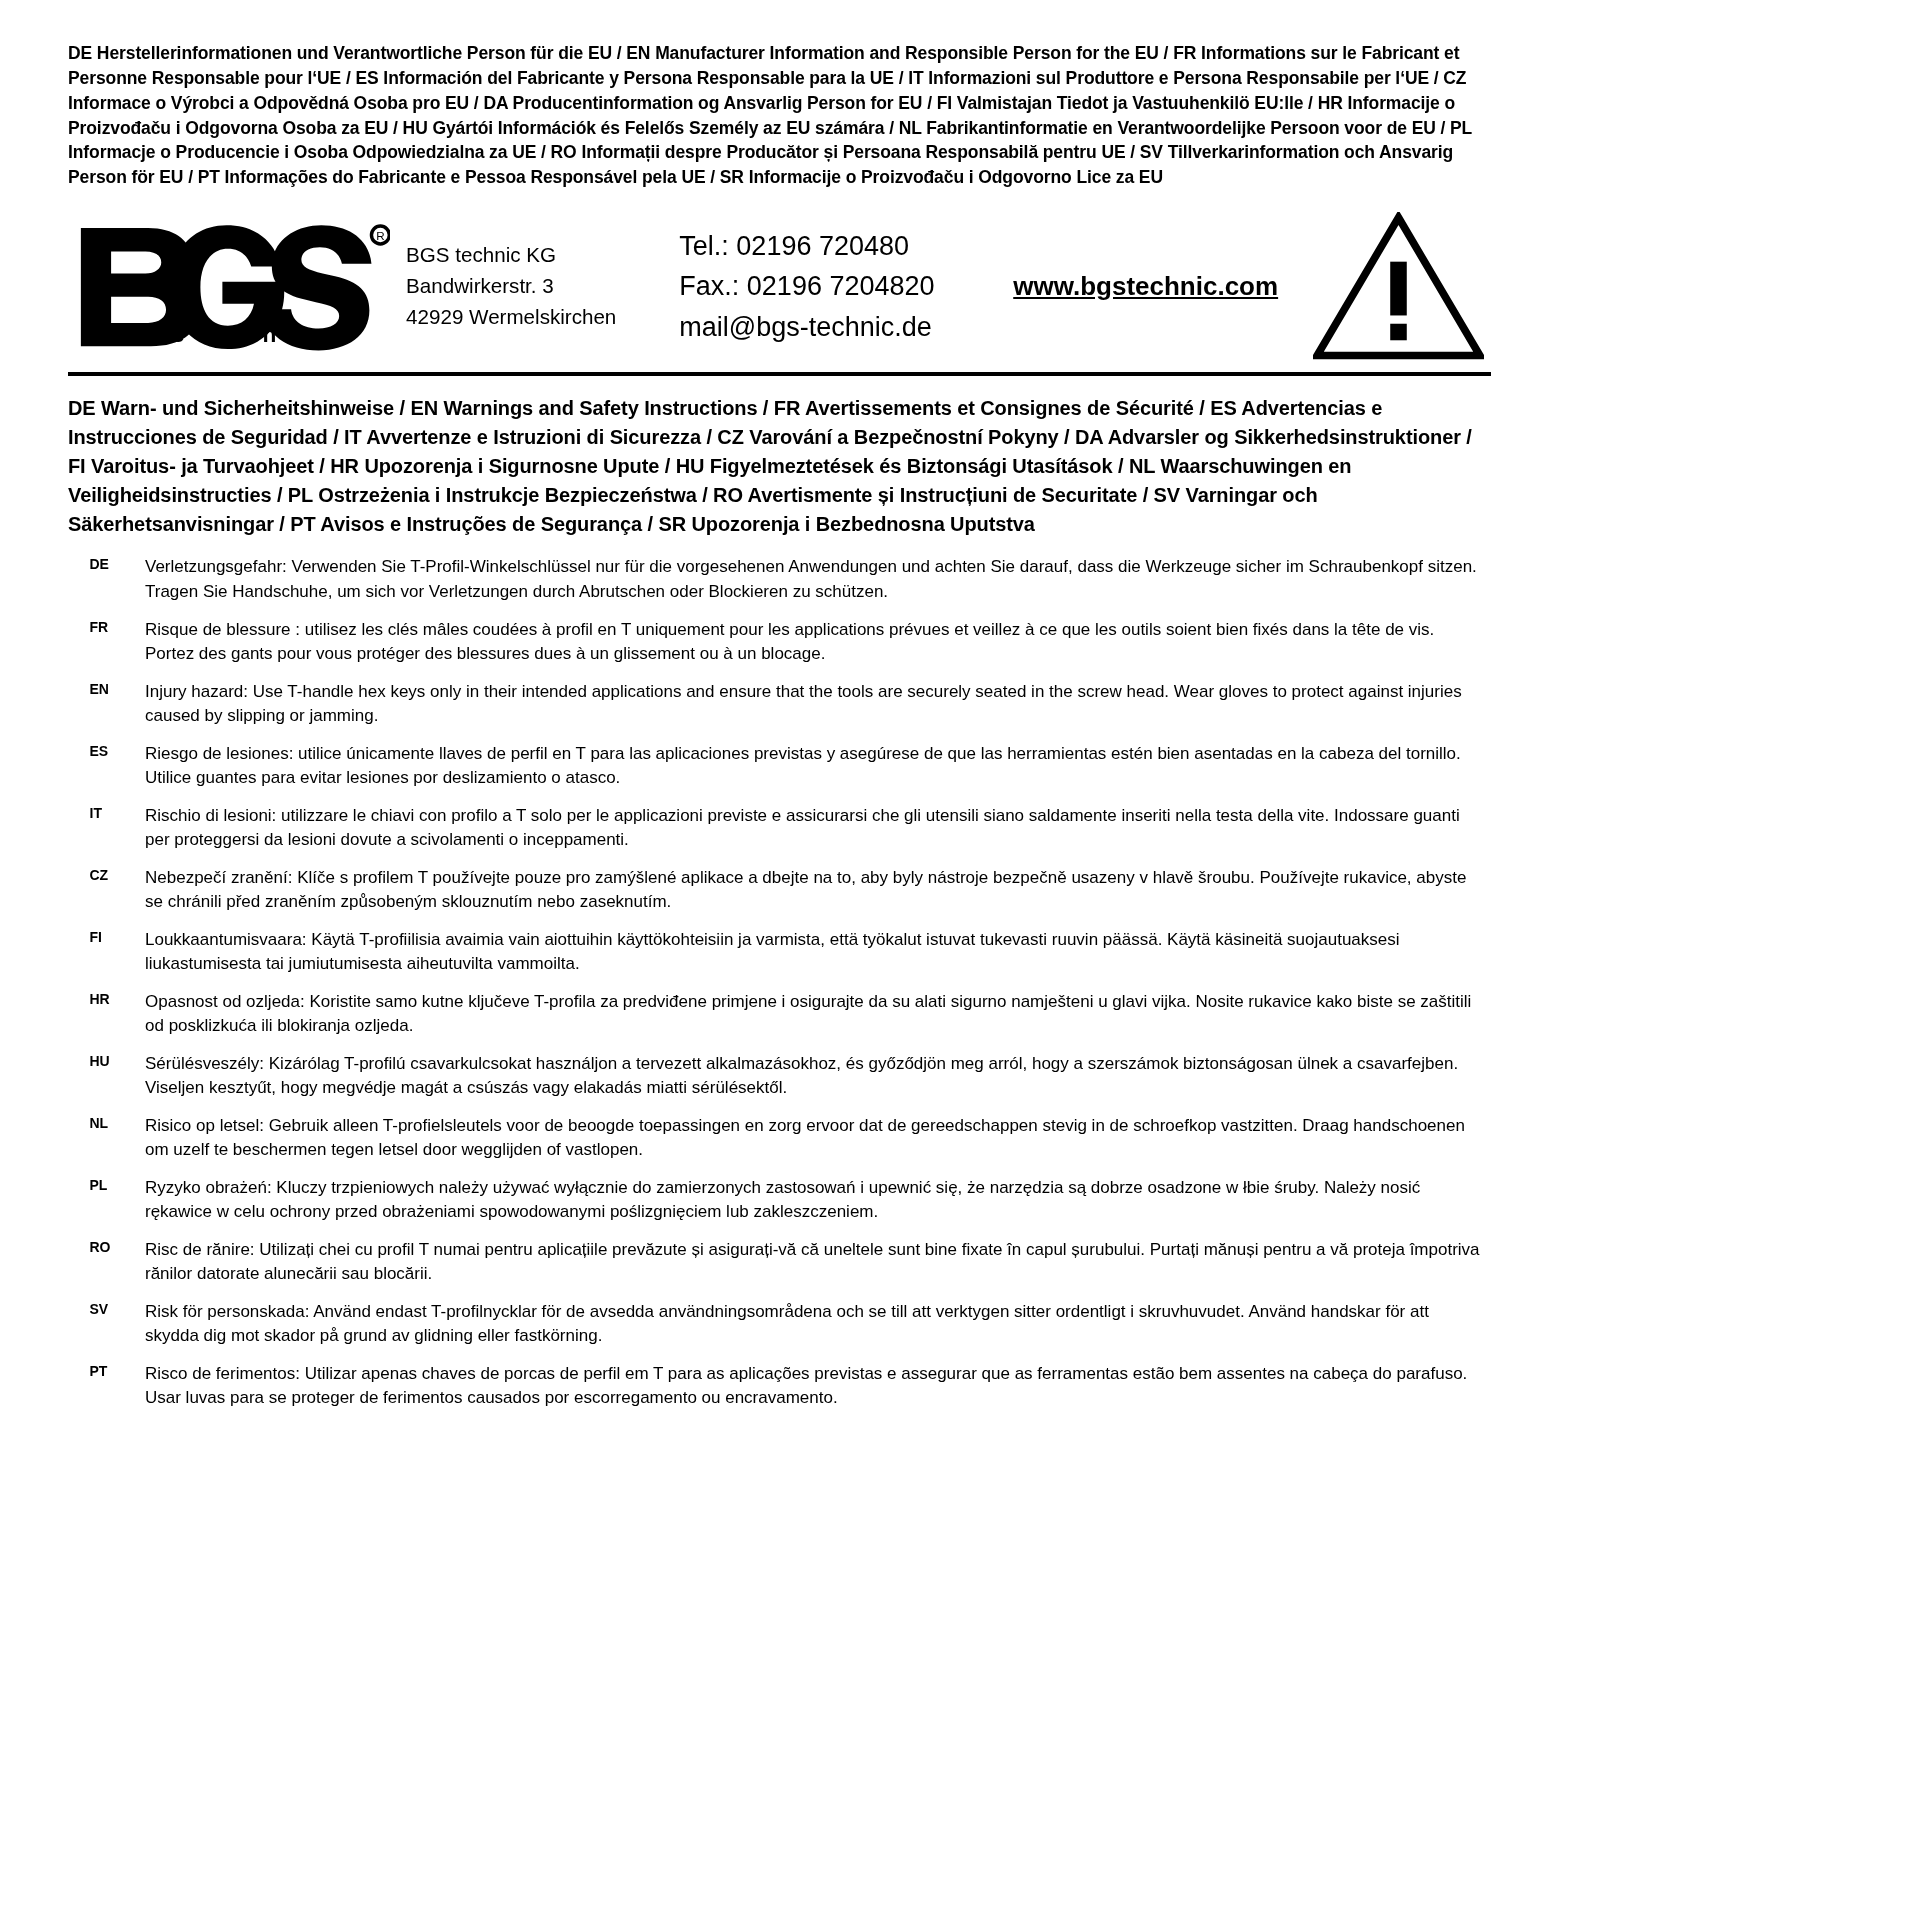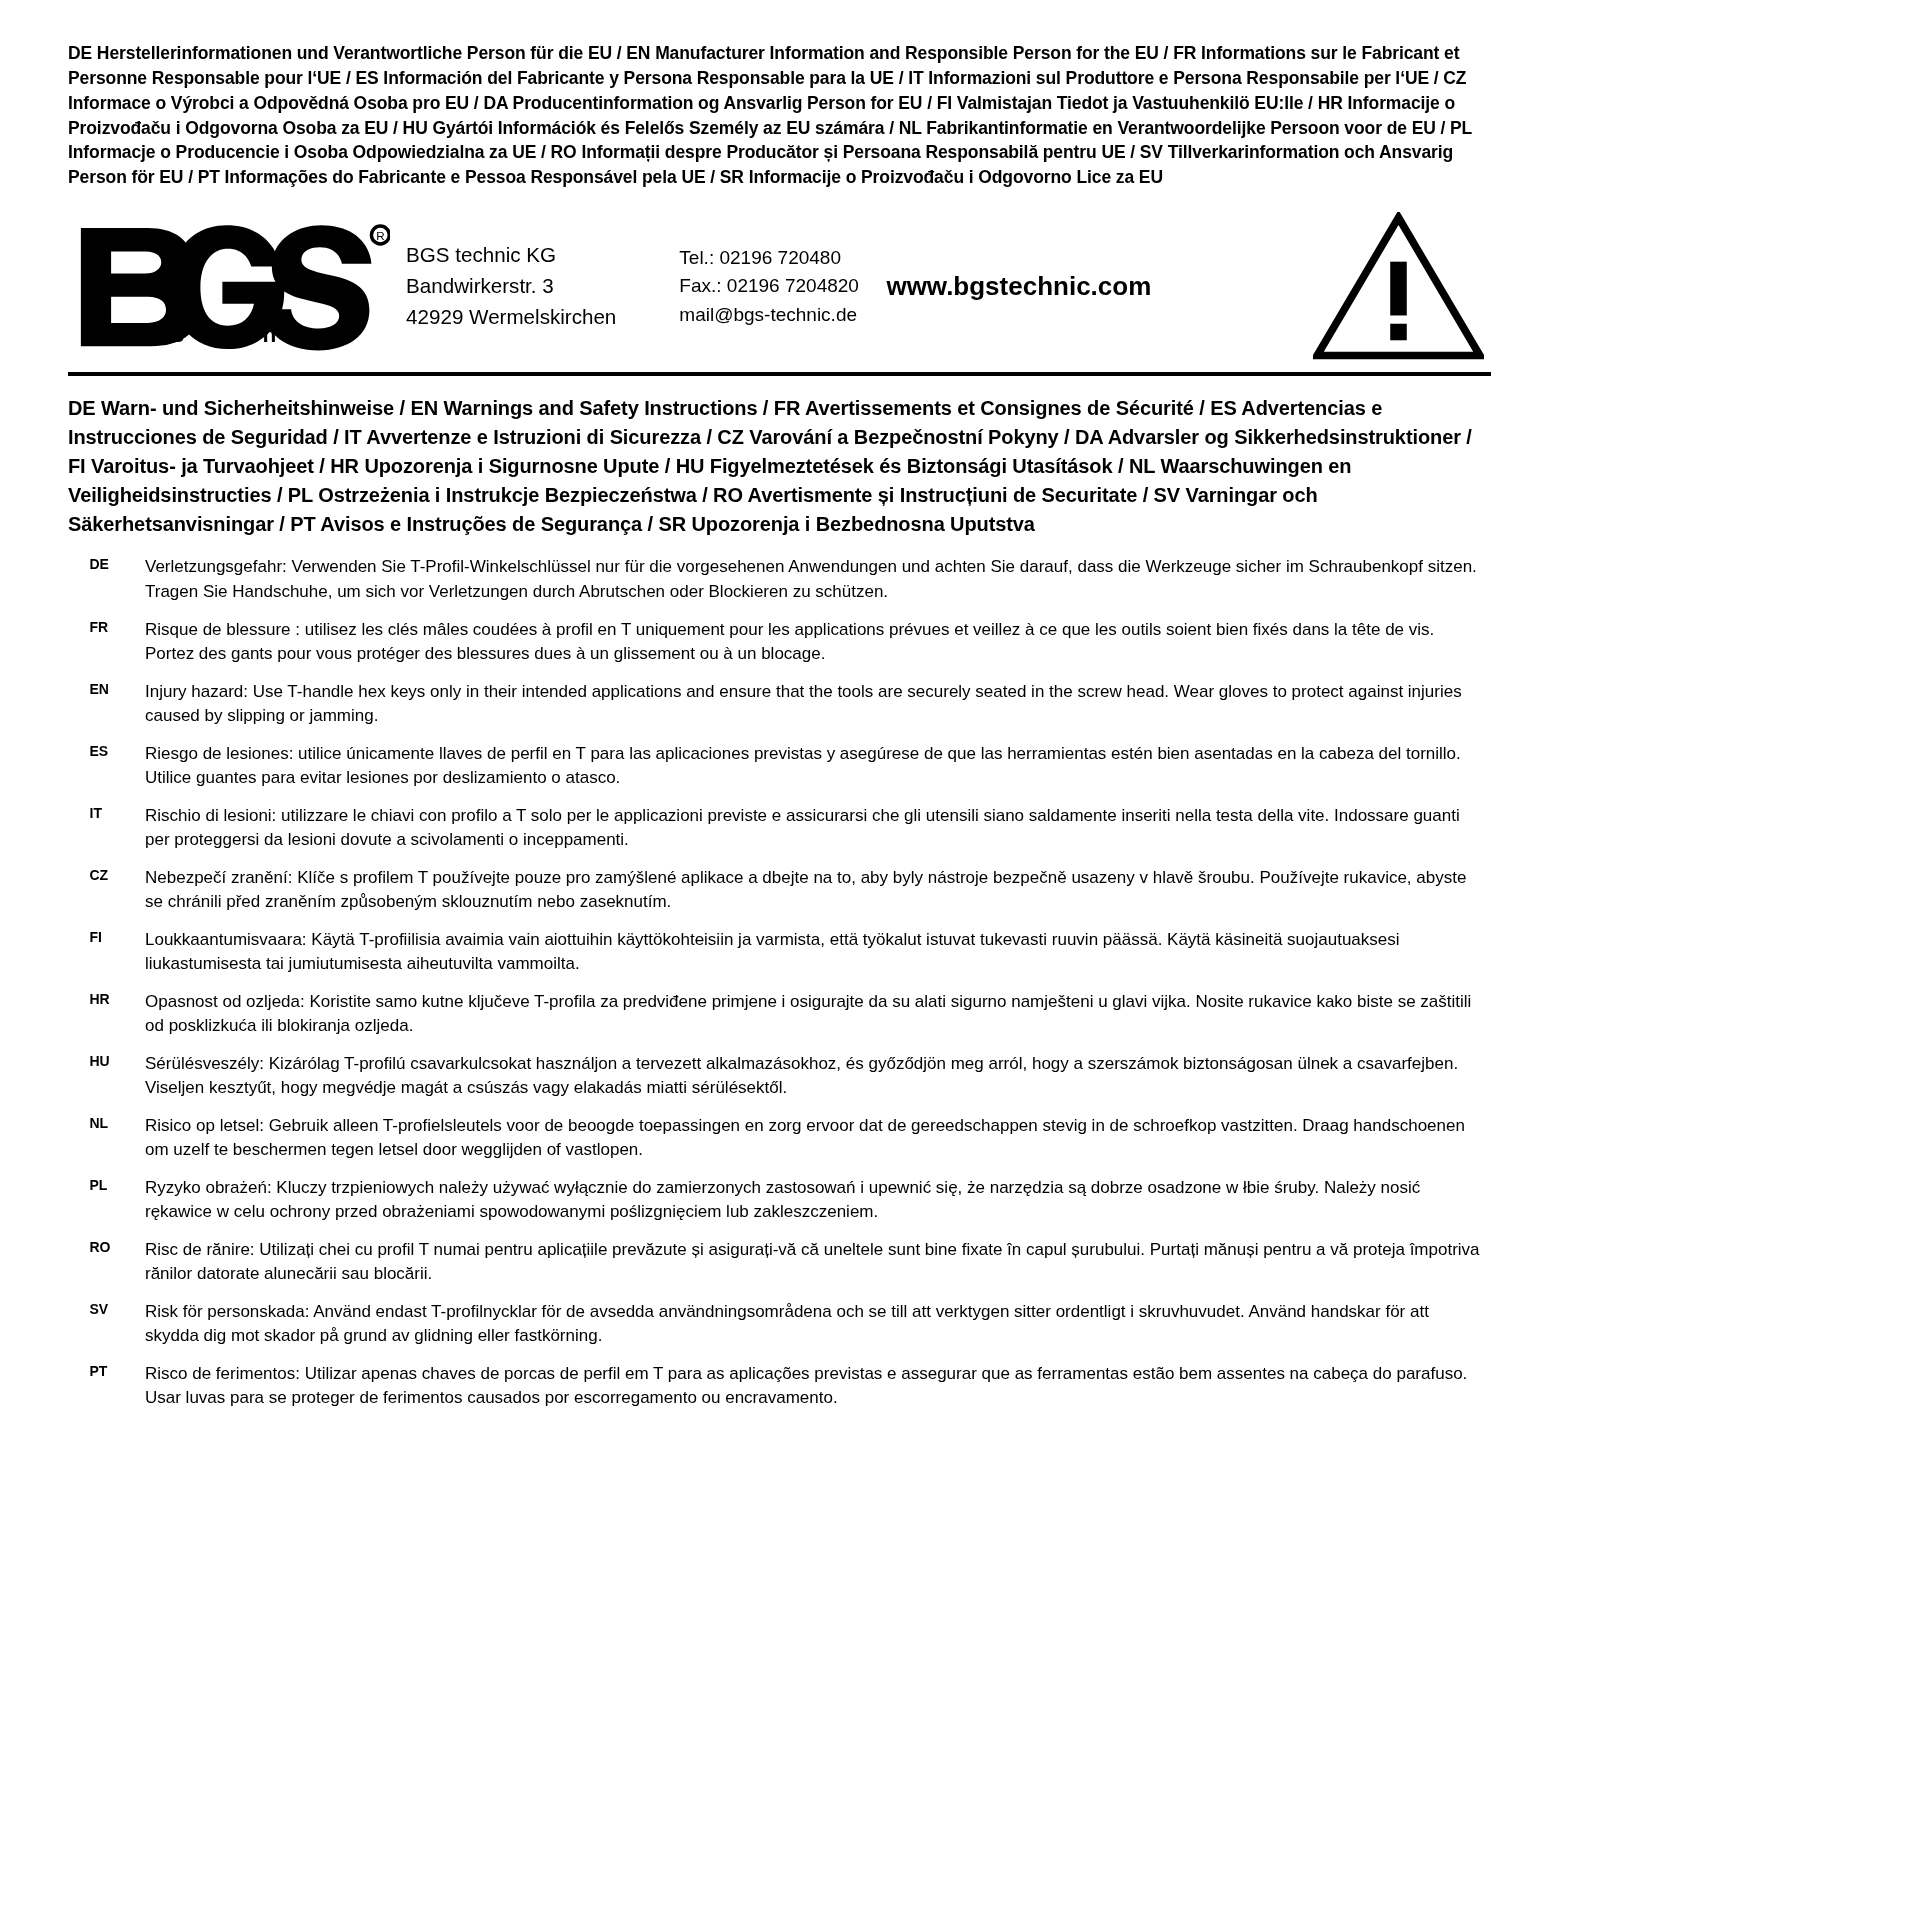--- a/index.html
+++ b/index.html
@@ -49,31 +49,32 @@
 
   .addr-block {
     flex: 0 0 auto;
     font-size: 20.6px;
     line-height: 1.5;
     padding-left: 9.6px;
     white-space: pre-line;
   }
   .contact-block {
     flex: 0 0 auto;
-    font-size: 19px;
+    font-size: 27px;
     line-height: 1.5;
     padding-left: 63px;
     white-space: pre-line;
   }
   .website-block {
     flex: 1 1 auto;
-    text-align: left;
+    text-align: right;
     font-size: 26px;
     font-weight: bold;
     padding-left: 27.5px;
+    text-decoration: underline;
   }
   .warn-tri-wrap {
     flex: 0 0 206px;
     display: flex;
     justify-content: flex-end;
     align-items: center;
     padding-right: 6.9px;
   }
 
   

